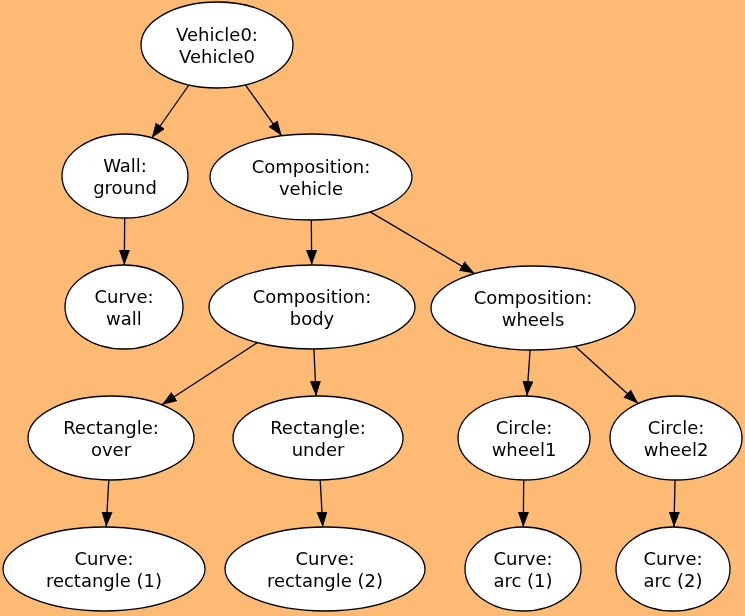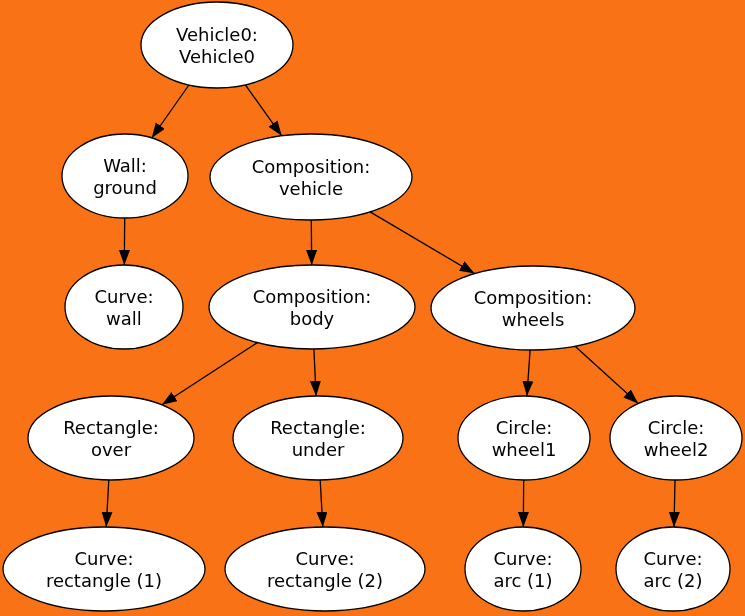--- a/index.html
+++ b/index.html
@@ -4,21 +4,21 @@
 <style>
   html, body {
     margin: 0;
     padding: 0;
     background: #ffffff;
   }
   .canvas-wrap {
     width: 745px;
     height: 616px;
     position: relative;
-    background: #f97316;
+    background: #fdba74;
     overflow: hidden;
   }
   .node-label {
     font-family: "DejaVu Sans", "Liberation Sans", sans-serif;
     font-size: 18px;
     text-anchor: middle;
   }
 </style>
 </head>
 <body style="background: rgb(255, 255, 255);">

